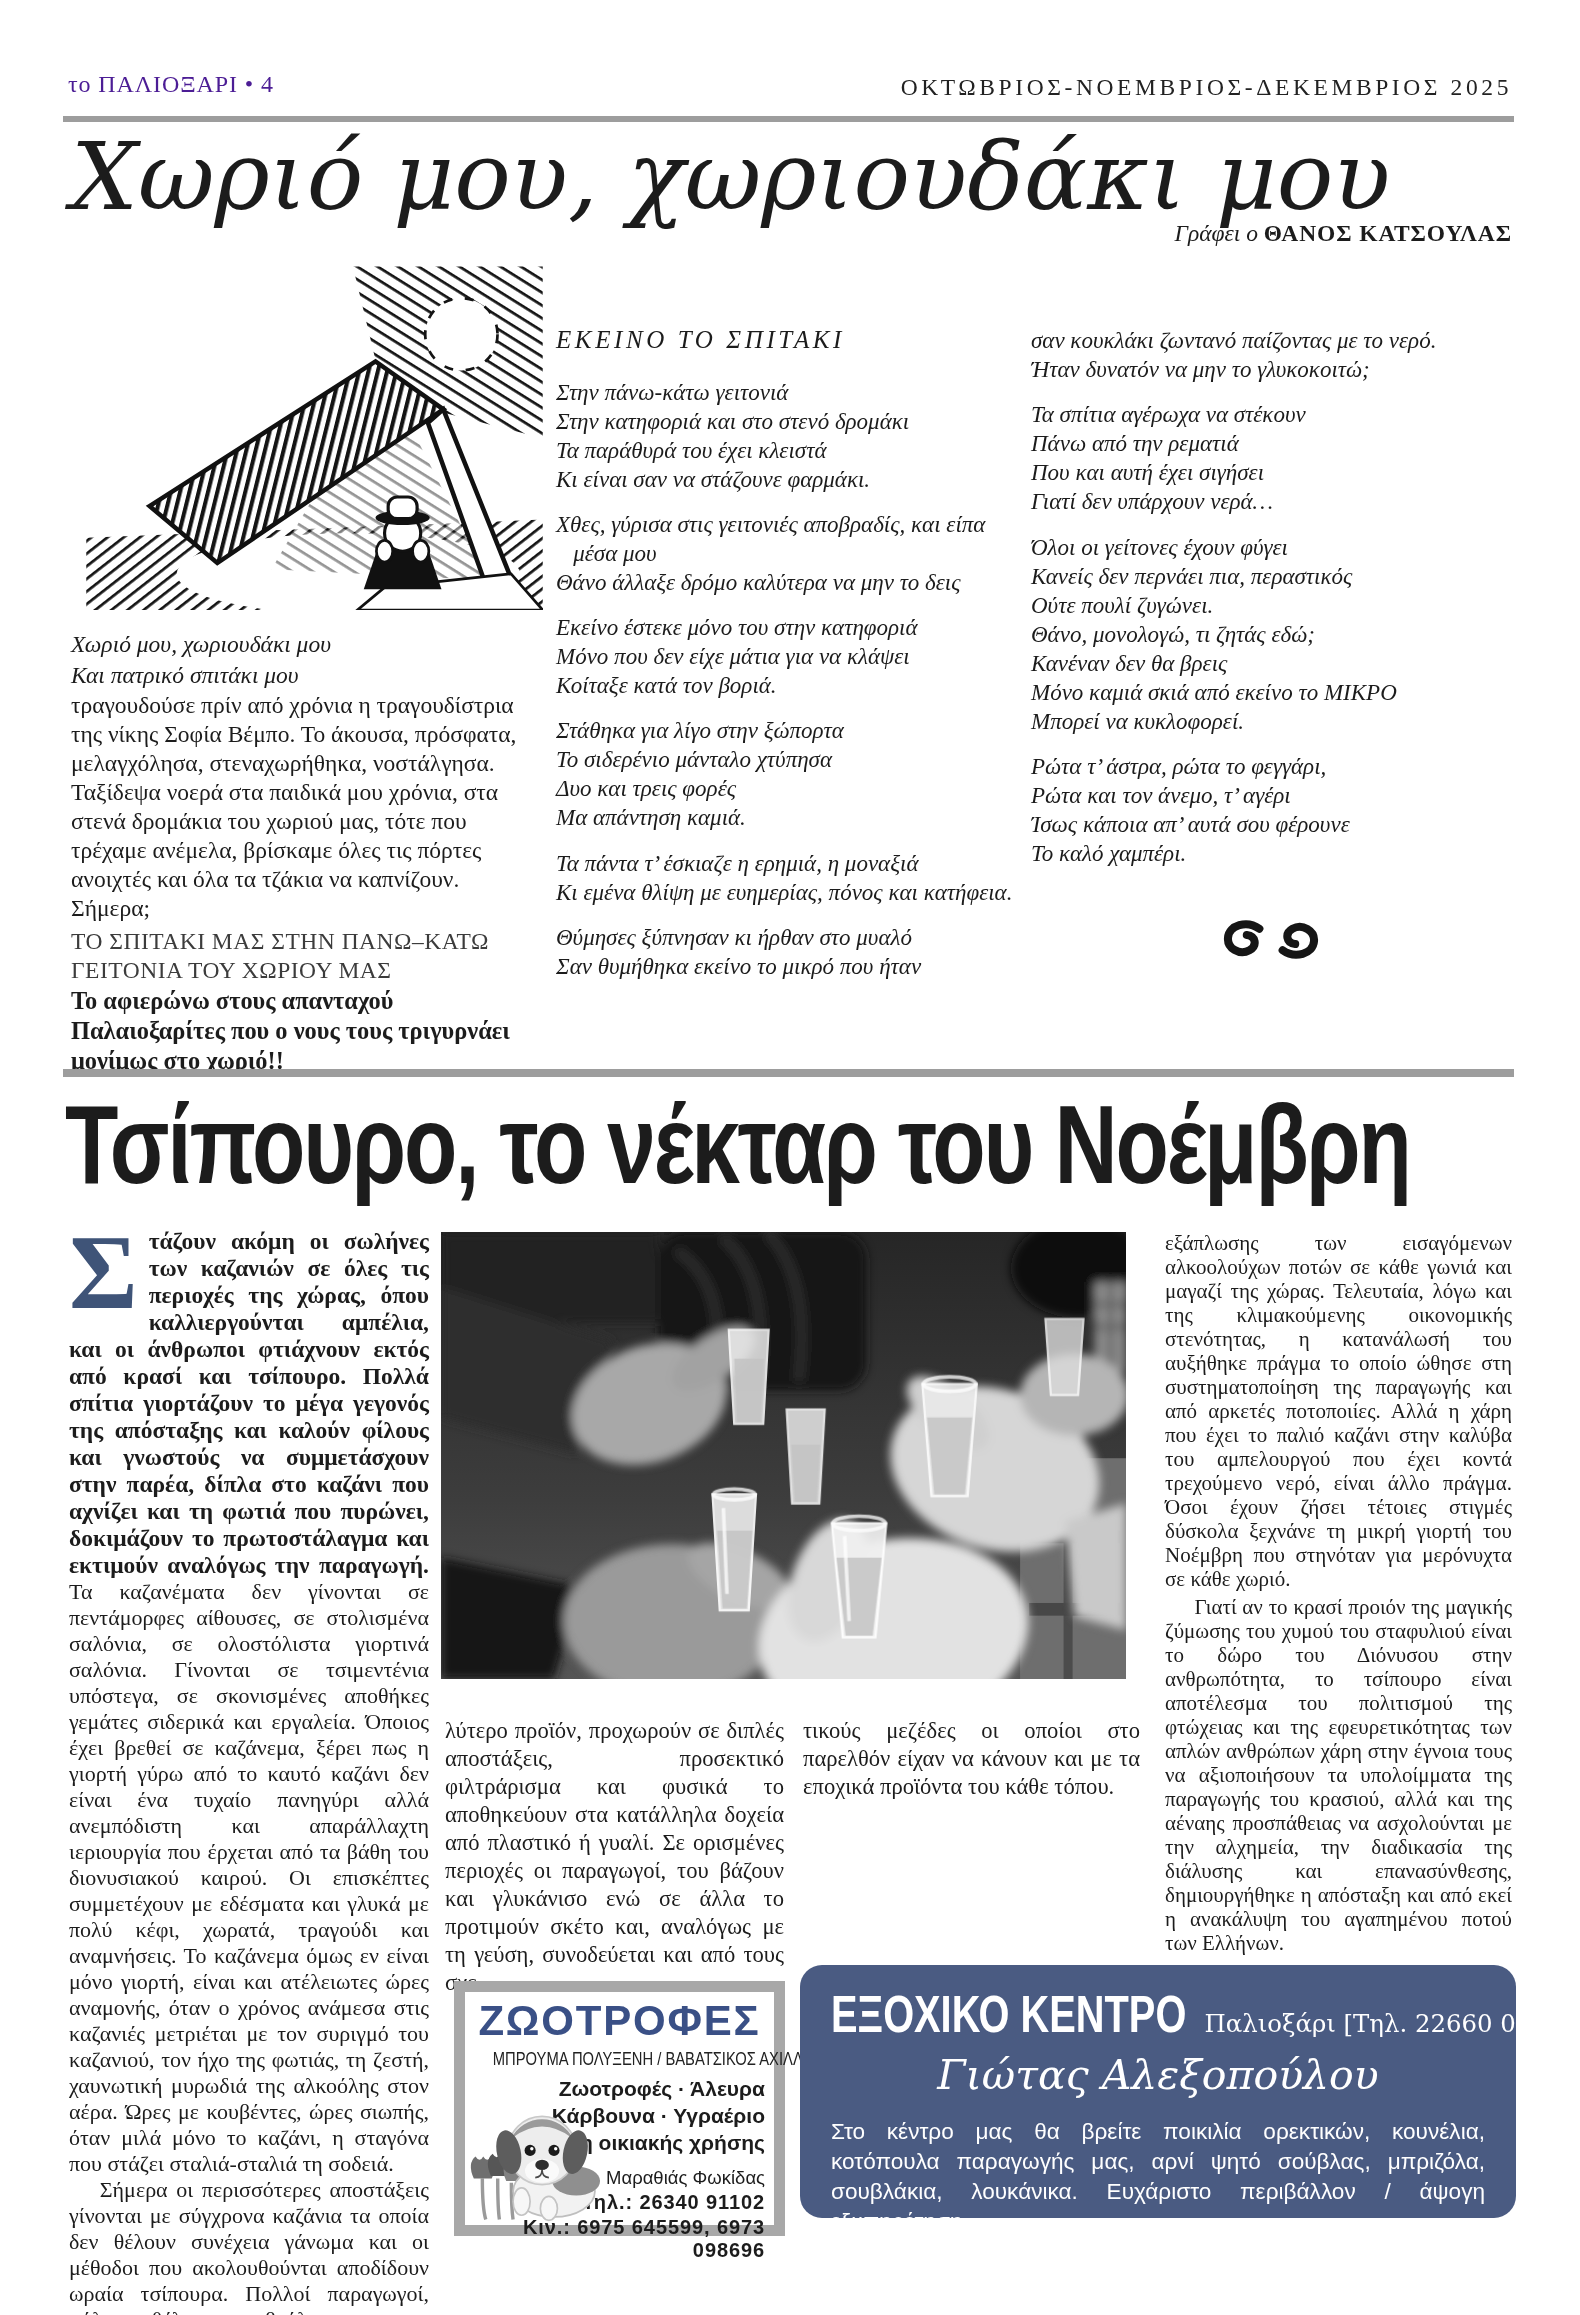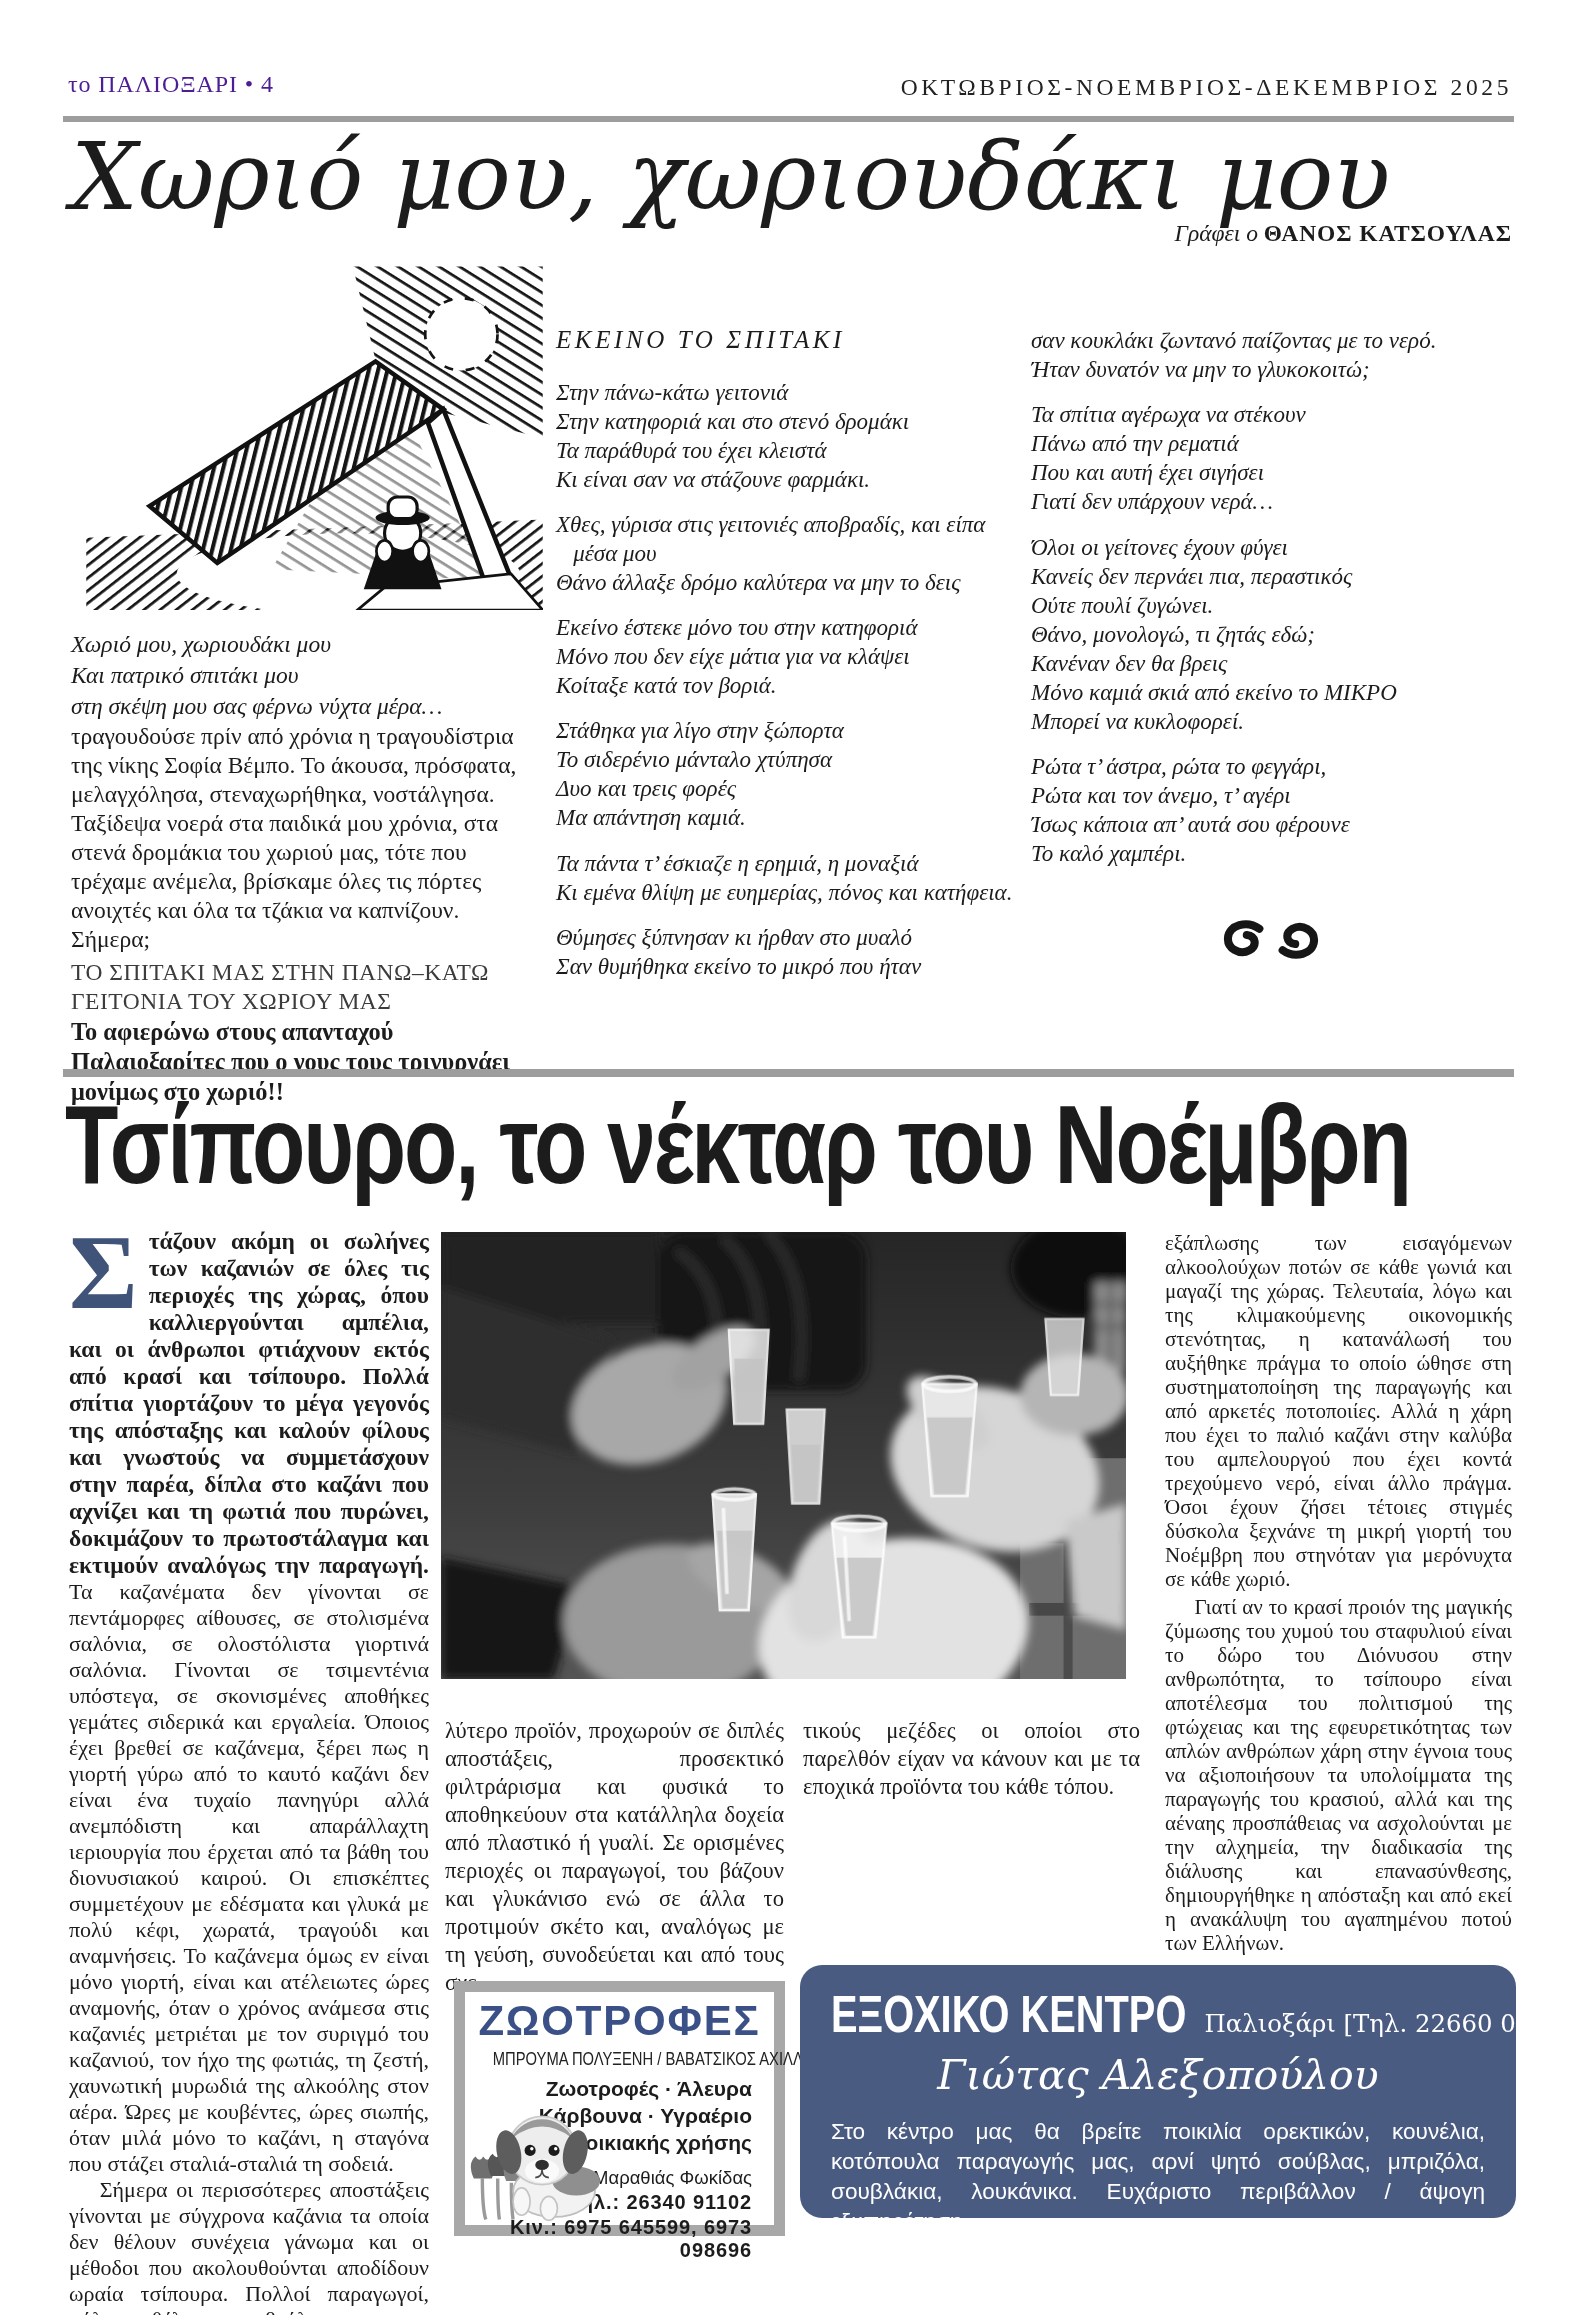--- a/index.html
+++ b/index.html
@@ -106,21 +106,20 @@
     <ellipse cx="350" cy="283" rx="30" ry="8" fill="#111111"></ellipse>
     <rect x="334" y="260" width="32" height="24" rx="10" fill="#ffffff" stroke="#111111" stroke-width="3.5"></rect>
     <ellipse cx="330" cy="320" rx="9" ry="12" fill="#ffffff" stroke="#111111" stroke-width="3"></ellipse>
     <ellipse cx="370" cy="320" rx="9" ry="12" fill="#ffffff" stroke="#111111" stroke-width="3"></ellipse>
   </svg>
 
   <div class="abs" style="left:71px;top:629px;width:472px;">
     <div class="poem poem-c1">
         <div>Χωριό μου, χωριουδάκι μου</div>
         <div>Και πατρικό σπιτάκι μου</div>
-        <div>στη σκέψη μου σας φέρνω νύχτα μέρα…</div>
       </div>
     <p class="a1-para">τραγουδούσε πρίν από χρόνια η τραγουδίστρια της νίκης Σοφία Βέμπο. Το άκουσα, πρόσφατα, μελαγχόλησα, στεναχωρήθηκα, νοστάλγησα. Ταξίδεψα νοερά στα παιδικά μου χρόνια, στα στενά δρομάκια του χωριού μας, τότε που τρέχαμε ανέμελα, βρίσκαμε όλες τις πόρτες ανοιχτές και όλα τα τζάκια να καπνίζουν. Σήμερα;</p>
     <p class="capsline">ΤΟ ΣΠΙΤΑΚΙ ΜΑΣ ΣΤΗΝ ΠΑΝΩ–ΚΑΤΩ ΓΕΙΤΟΝΙΑ ΤΟΥ ΧΩΡΙΟΥ ΜΑΣ</p>
     <p class="boldline">Το αφιερώνω στους απανταχού Παλαιοξαρίτες που ο νους τους τριγυρνάει μονίμως στο χωριό!!</p>
   </div>
 
   <div class="abs" style="left:556px;top:326px;width:461px;">
     <div class="poemhead">ΕΚΕΙΝΟ ΤΟ ΣΠΙΤΑΚΙ</div>
     <div class="poem stanza">
         <div>Στην πάνω-κάτω γειτονιά</div>
@@ -272,21 +271,21 @@
 
   <div class="abs" style="left:1161px;top:1227px;width:355px;">
     <p class="a2p-sm">εξάπλωσης των εισαγόμενων αλκοολούχων ποτών σε κάθε γωνιά και μαγαζί της χώρας. Τελευταία, λόγω και της κλιμακούμενης οικονομικής στενότητας, η κατανάλωσή του αυξήθηκε πράγμα το οποίο ώθησε στη συστηματοποίηση της παραγωγής και από αρκετές ποτοποιίες. Αλλά η χάρη που έχει το παλιό καζάνι στην καλύβα του αμπελουργού που έχει κοντά τρεχούμενο νερό, είναι άλλο πράγμα. Όσοι έχουν ζήσει τέτοιες στιγμές δύσκολα ξεχνάνε τη μικρή γιορτή του Νοέμβρη που στηνόταν για μερόνυχτα σε κάθε χωριό.</p>
     <p class="a2p-sm ind">Γιατί αν το κρασί προιόν της μαγικής ζύμωσης του χυμού του σταφυλιού είναι το δώρο του Διόνυσου στην ανθρωπότητα, το τσίπουρο είναι αποτέλεσμα του πολιτισμού της φτώχειας και της εφευρετικότητας των απλών ανθρώπων χάρη στην έγνοια τους να αξιοποιήσουν τα υπολοίμματα της παραγωγής του κρασιού, αλλά και της αέναης προσπάθειας να ασχολούνται με την αλχημεία, την διαδικασία της διάλυσης και επανασύνθεσης, δημιουργήθηκε η απόσταξη και από εκεί η ανακάλυψη του αγαπημένου ποτού των Ελλήνων.</p>
   </div>
 
   <div class="abs zoobox" style="left:454px;top:1981px;width:331px;height:255px;">
     <div style="position:relative;width:100%;height:100%;">
       <div class="zoo-title">ΖΩΟΤΡΟΦΕΣ</div>
       <div class="zoo-own">ΜΠΡΟΥΜΑ ΠΟΛΥΞΕΝΗ / ΒΑΒΑΤΣΙΚΟΣ ΑΧΙΛΛΕΑΣ</div>
-      <div style="padding-right:22px;">
+      <div style="padding-right:9px;">
         <div class="zoo-lines">
           <div>Ζωοτροφές · Άλευρα</div>
           <div>Κάρβουνα · Υγραέριο</div>
           <div>Είδη οικιακής χρήσης</div>
         </div>
         <div class="zoo-loc">Μαραθιάς Φωκίδας</div>
         <div class="zoo-tel">Τηλ.: 26340 91102</div>
         <div class="zoo-kin">Κιν.: 6975 645599, 6973 098696</div>
       </div>
       <svg style="position:absolute;left:1.8px;bottom:3.6px;" width="145" height="131" viewBox="0 0 170 150">

